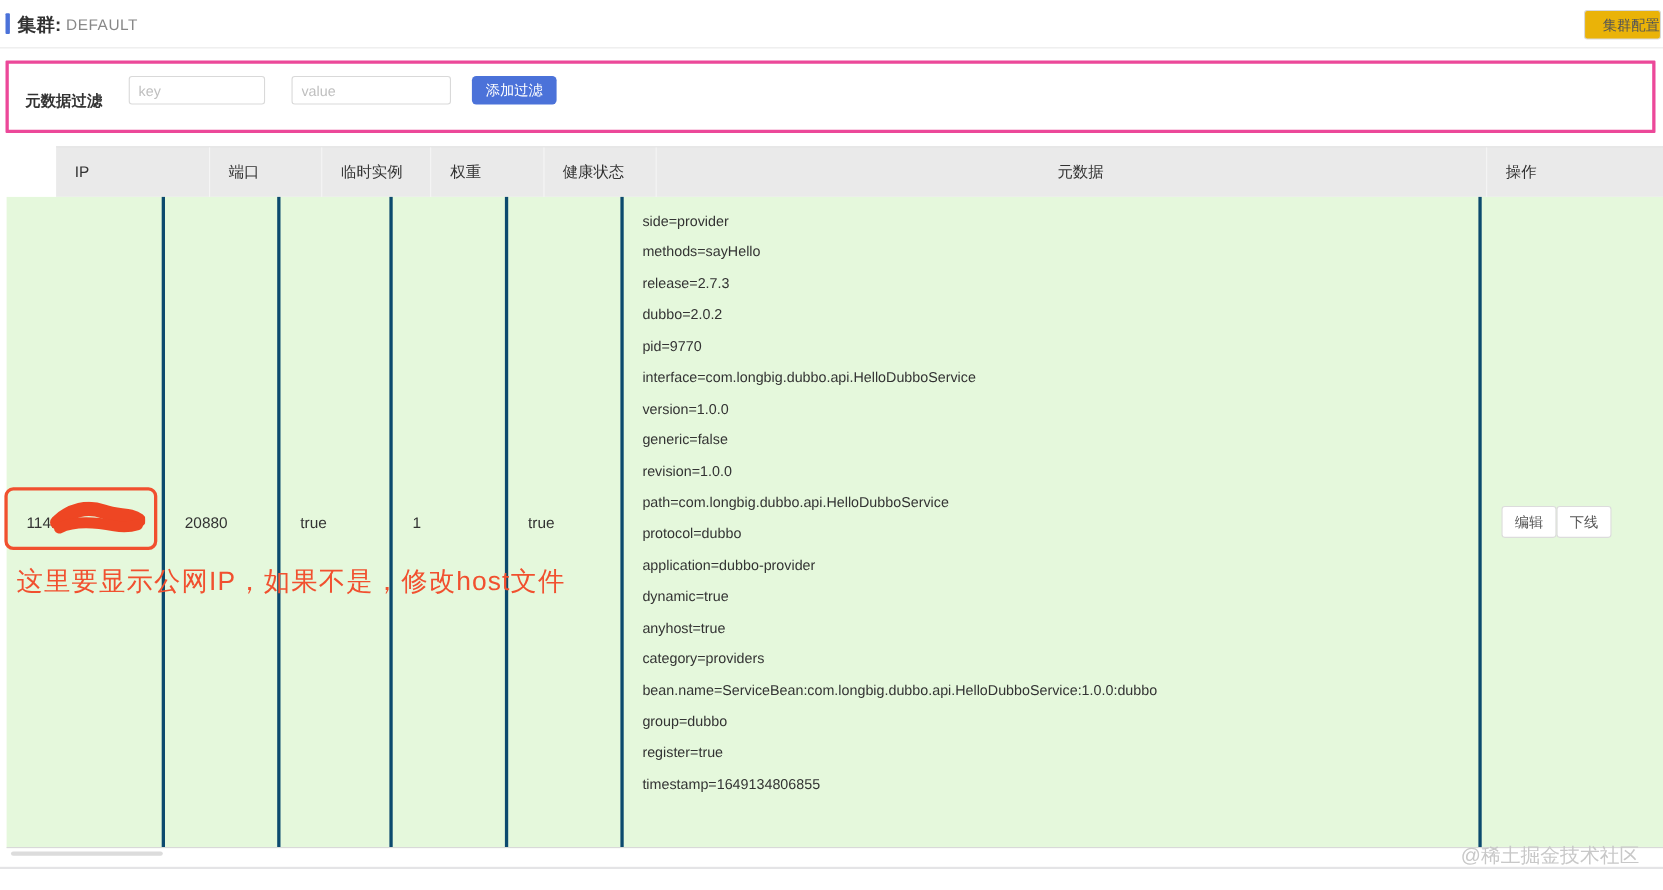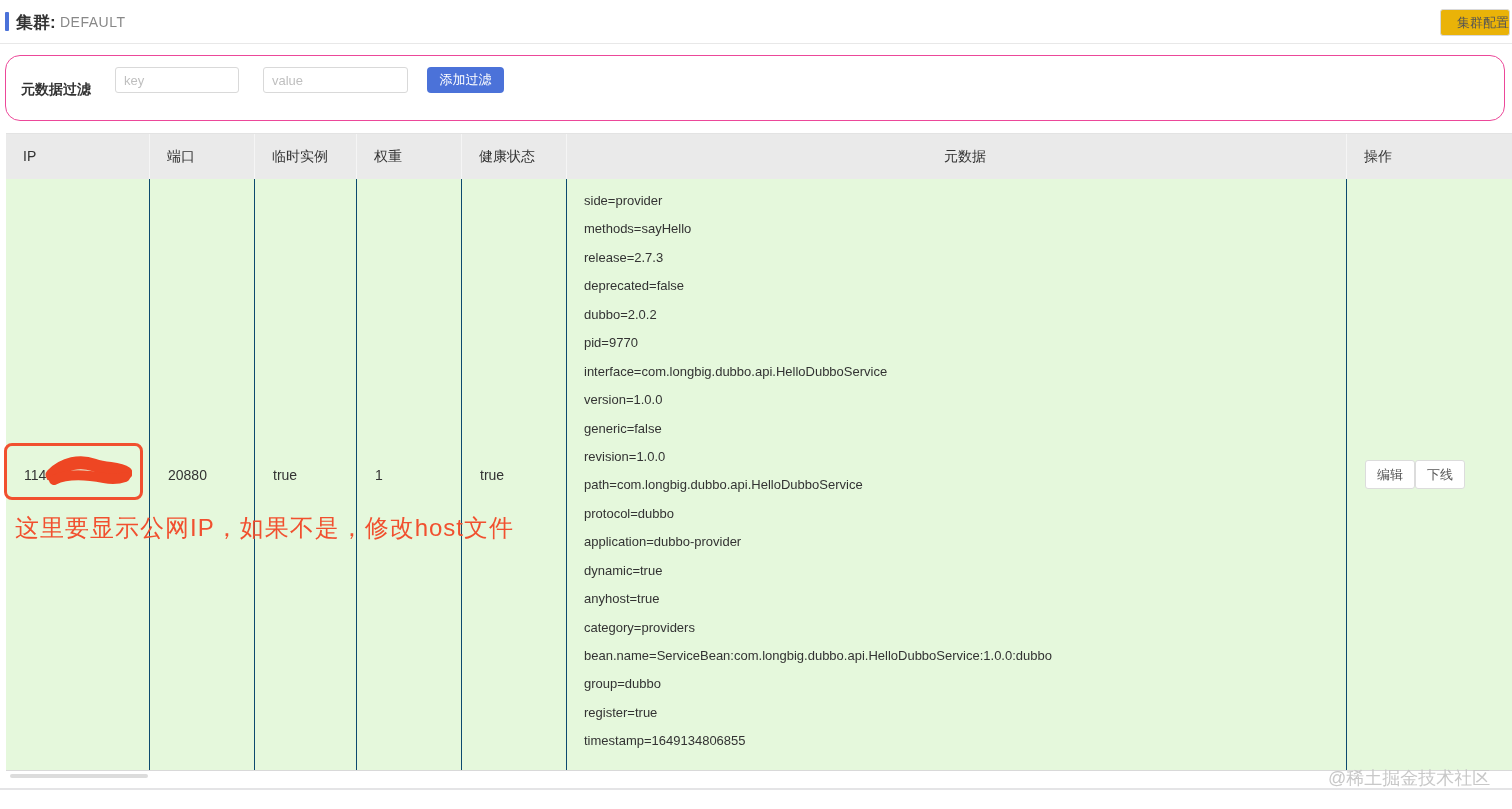--- a/index.html
+++ b/index.html
@@ -13,47 +13,47 @@
   .cluster-title { position:absolute; left:16px; top:11px; font-size:17px; font-weight:700; color:#333; }
   .cluster-name { position:absolute; left:60px; top:14px; font-size:14px; color:#888; letter-spacing:.5px; }
   .cluster-config-btn { position:absolute; left:1440px; top:9px; width:70px; height:27px;
     background:#eab308; border:1px solid #d9d9d9; border-radius:3px; font-size:13px; color:#555;
     text-align:right; line-height:25px; cursor:pointer; white-space:nowrap; overflow:hidden; }
 
   .divider-top { position:absolute; left:0; top:43px; width:1512px; height:1px; background:#e8e8e8; }
 
   
   .filter-card { position:absolute; left:5px; top:55px; width:1500px; height:66px;
-    border:1px solid #ec4899; border-radius:15px; background:#fff; }
+    border:3px solid #ec4899; border-radius:1px; background:#fff; }
   .filter-label { position:absolute; left:15px; top:25px; font-size:14px; font-weight:700; color:#333; }
   .filter-input { position:absolute; top:11px; height:26px; border:1px solid #d9d9d9;
     border-radius:3px; font-size:13px; color:#333; padding:0 8px; outline:none;
     font-family:inherit; background:#fff; }
   .filter-input::placeholder { color:#bfbfbf; }
   .key-input { left:109px; width:124px; }
   .value-input { left:257px; width:145px; }
   .add-filter-btn { position:absolute; left:421px; top:11px; width:77px; height:26px;
     background:var(--accent,#4b72d9); color:#fff; border:none; border-radius:4px;
     font-size:13px; cursor:pointer; font-family:inherit; }
 
   
   .instance-table { position:absolute; left:6px; top:133px; width:1506px; }
   .thead { display:flex; height:46px; background:var(--header_bg,#eaeaea);
-    border-top:1px solid #e3e3e3; }
+    border-top:1px solid #e3e3e3;margin-left:45px; }
   .th { font-size:14px; color:#333; line-height:45px; padding-left:17px;
     border-right:1px solid #f5f5f5; overflow:hidden; white-space:nowrap; }
   .th:last-child { border-right:none; }
   .th:nth-child(1){width:144px;} .th:nth-child(2){width:105px;}
   .th:nth-child(3){width:102px;} .th:nth-child(4){width:105px;}
   .th:nth-child(5){width:105px;} .th:nth-child(6){width:780px;text-align:center;}
   .th:nth-child(7){width:165px;}
 
   .trow { display:flex; height:592px; background:var(--row_green,#e5f8dc);
     border-bottom:1px solid #d9d9d9; }
-  .td { border-right:1px solid #0c4a6e; overflow:hidden; }
+  .td { border-right:3px solid #0c4a6e; overflow:hidden; }
   .td:last-child { border-right:none; }
   .w1{width:144px;} .w2{width:105px;} .w3{width:102px;} .w4{width:105px;}
   .w5{width:105px;} .w6{width:780px;} .w7{width:165px;}
   .cell-val { display:flex; align-items:center; padding-left:18px; font-size:14px; color:#333; }
 
   .meta-list { padding:8px 0 0 17px; }
   .meta-line { height:28.45px; line-height:28.45px; font-size:13px; color:#333; white-space:nowrap; }
 
   .actions-cell { display:flex; align-items:center; padding-left:18px; }
   .action-btn { width:50px; height:29px; background:#fff; border:1px solid #dcdcdc;
@@ -106,21 +106,20 @@
     <div class="td w1 cell-val">114.</div>
     <div class="td w2 cell-val">20880</div>
     <div class="td w3 cell-val">true</div>
     <div class="td w4 cell-val">1</div>
     <div class="td w5 cell-val">true</div>
     <div class="td w6">
       <div class="meta-list">
           <div class="meta-line">side=provider</div>
           <div class="meta-line">methods=sayHello</div>
           <div class="meta-line">release=2.7.3</div>
-          <div class="meta-line">deprecated=false</div>
           <div class="meta-line">dubbo=2.0.2</div>
           <div class="meta-line">pid=9770</div>
           <div class="meta-line">interface=com.longbig.dubbo.api.HelloDubboService</div>
           <div class="meta-line">version=1.0.0</div>
           <div class="meta-line">generic=false</div>
           <div class="meta-line">revision=1.0.0</div>
           <div class="meta-line">path=com.longbig.dubbo.api.HelloDubboService</div>
           <div class="meta-line">protocol=dubbo</div>
           <div class="meta-line">application=dubbo-provider</div>
           <div class="meta-line">dynamic=true</div>

